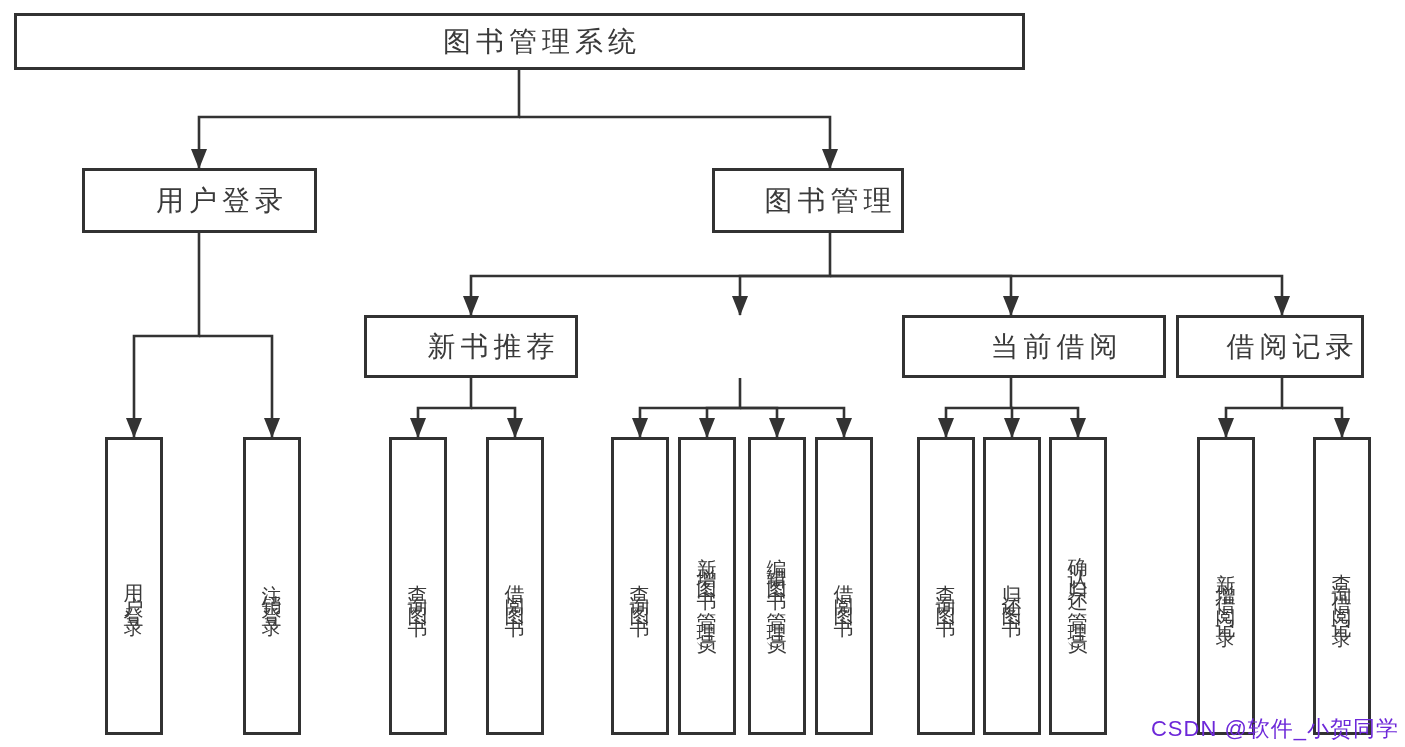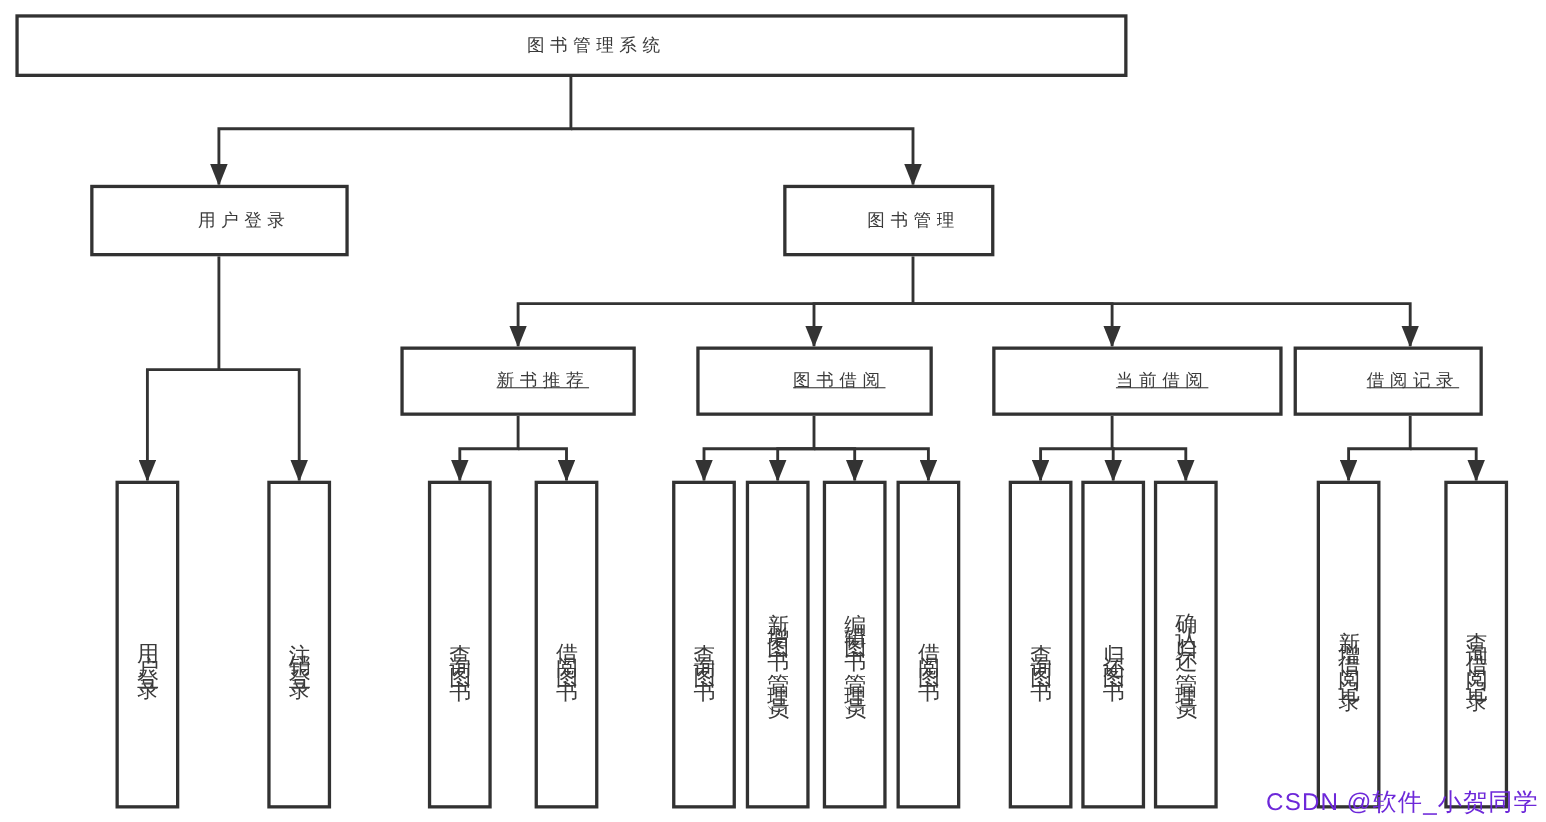--- a/index.html
+++ b/index.html
@@ -26,46 +26,46 @@
     position: absolute;
     box-sizing: border-box;
     background: #ffffff;
     border: 3px solid #323232;
     display: flex;
     align-items: center;
     justify-content: center;
     color: #3a3a3a;
   }
   .hbox {
-    font-size: 16px;
+    font-size: 28px;
     letter-spacing: 5px;
     white-space: nowrap;
     padding-left: 40px;
   }
   .hbox .lbl { transform: translateX(2.5px); } 
   .vbox .lbl {
     writing-mode: vertical-rl;
     text-orientation: mixed;
     font-size: 20px;
     line-height: 1;
     letter-spacing: 11px;
     transform: translateY(5px); 
     white-space: nowrap;
   }
   
   #n-root   { left: 14px;   top: 13px;  width: 1011px; height: 57px; }
   
   #n-login  { left: 82px;   top: 168px; width: 235px;  height: 65px; }
   #n-mgmt   { left: 712px;  top: 168px; width: 192px;  height: 65px; }
   
-  .l3 { top: 315px; height: 63px; text-decoration: underline; }
+  .l3 { top: 315px; height: 63px; }
   #n-nbr    { left: 364px;  width: 214px; }
   #n-bb     { left: 633px;  width: 215px; }
   #n-cb     { left: 902px;  width: 264px; }
-  #n-br     { left: 1176px; width: 172px; }
+  #n-br     { left: 1176px; width: 188px; }
   
   .vbox { top: 437px; width: 58px; height: 298px; }
   #lf-login   { left: 105px; }
   #lf-logout  { left: 243px; }
   #lf-nbr-q   { left: 389px; }
   #lf-nbr-b   { left: 486px; }
   #lf-bb-q    { left: 611px; }
   #lf-bb-a    { left: 678px; }
   #lf-bb-e    { left: 748px; }
   #lf-bb-b    { left: 815px; }
@@ -130,23 +130,20 @@
   <div class="node hbox" id="n-login">
     <span class="lbl">用户登录</span>
   </div>
   <div class="node hbox" id="n-mgmt">
     <span class="lbl">图书管理</span>
   </div>
 
   <div class="node hbox l3" id="n-nbr">
     <span class="lbl">新书推荐</span>
   </div>
-  <div class="node hbox l3" id="n-bb">
-    <span class="lbl">图书借阅</span>
-  </div>
   <div class="node hbox l3" id="n-cb">
     <span class="lbl">当前借阅</span>
   </div>
   <div class="node hbox l3" id="n-br">
     <span class="lbl">借阅记录</span>
   </div>
 
   <div class="node vbox" id="lf-login">
     <span class="lbl">用户登录</span>
   </div>

